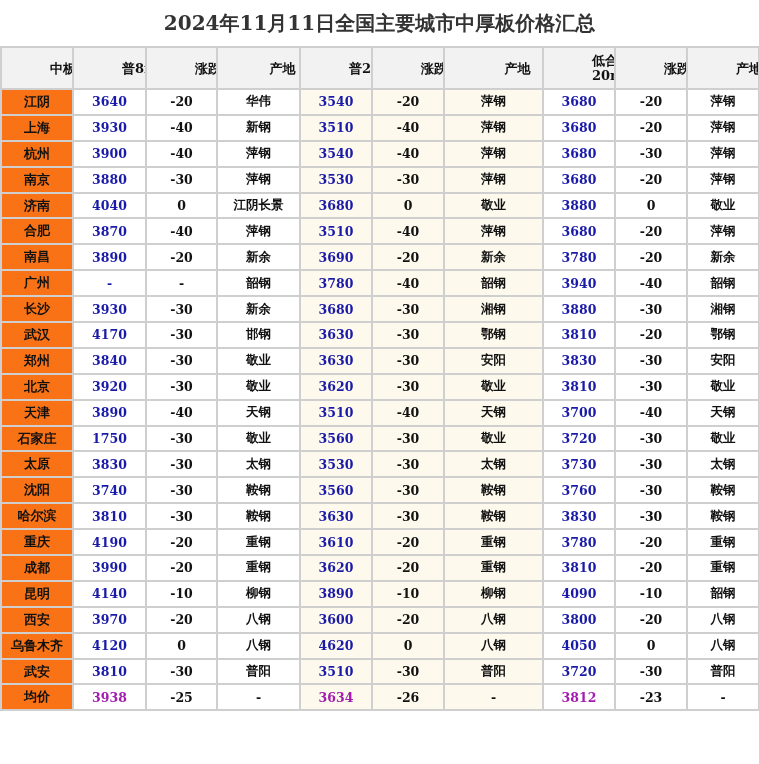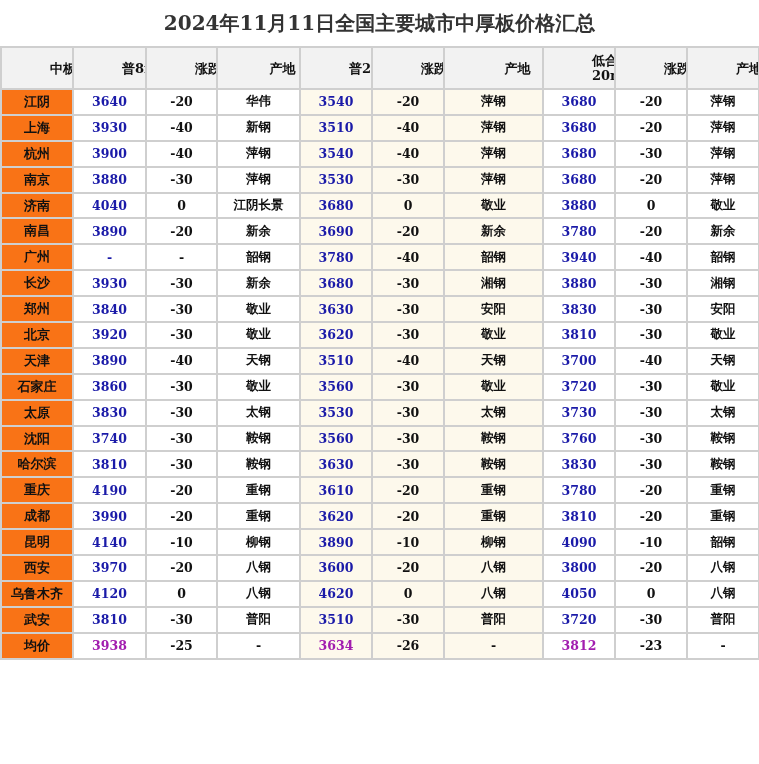--- a/index.html
+++ b/index.html
@@ -131,20 +131,32 @@
           <td>0</td>
           <td>江阴长景</td>
           <td class="price cream">3680</td>
           <td class="cream">0</td>
           <td class="cream">敬业</td>
           <td class="price">3880</td>
           <td>0</td>
           <td>敬业</td>
         </tr>
         <tr>
+          <td class="city">合肥</td>
+          <td class="price">3870</td>
+          <td>-40</td>
+          <td>萍钢</td>
+          <td class="price cream">3510</td>
+          <td class="cream">-40</td>
+          <td class="cream">萍钢</td>
+          <td class="price">3680</td>
+          <td>-20</td>
+          <td>萍钢</td>
+        </tr>
+        <tr>
           <td class="city">南昌</td>
           <td class="price">3890</td>
           <td>-20</td>
           <td>新余</td>
           <td class="price cream">3690</td>
           <td class="cream">-20</td>
           <td class="cream">新余</td>
           <td class="price">3780</td>
           <td>-20</td>
           <td>新余</td>
@@ -167,20 +179,32 @@
           <td>-30</td>
           <td>新余</td>
           <td class="price cream">3680</td>
           <td class="cream">-30</td>
           <td class="cream">湘钢</td>
           <td class="price">3880</td>
           <td>-30</td>
           <td>湘钢</td>
         </tr>
         <tr>
+          <td class="city">武汉</td>
+          <td class="price">4170</td>
+          <td>-30</td>
+          <td>邯钢</td>
+          <td class="price cream">3630</td>
+          <td class="cream">-30</td>
+          <td class="cream">鄂钢</td>
+          <td class="price">3810</td>
+          <td>-20</td>
+          <td>鄂钢</td>
+        </tr>
+        <tr>
           <td class="city">郑州</td>
           <td class="price">3840</td>
           <td>-30</td>
           <td>敬业</td>
           <td class="price cream">3630</td>
           <td class="cream">-30</td>
           <td class="cream">安阳</td>
           <td class="price">3830</td>
           <td>-30</td>
           <td>安阳</td>
@@ -204,21 +228,21 @@
           <td>天钢</td>
           <td class="price cream">3510</td>
           <td class="cream">-40</td>
           <td class="cream">天钢</td>
           <td class="price">3700</td>
           <td>-40</td>
           <td>天钢</td>
         </tr>
         <tr>
           <td class="city">石家庄</td>
-          <td class="price">3860</td>
+          <td class="price">1750</td>
           <td>-30</td>
           <td>敬业</td>
           <td class="price cream">3560</td>
           <td class="cream">-30</td>
           <td class="cream">敬业</td>
           <td class="price">3720</td>
           <td>-30</td>
           <td>敬业</td>
         </tr>
         <tr>

